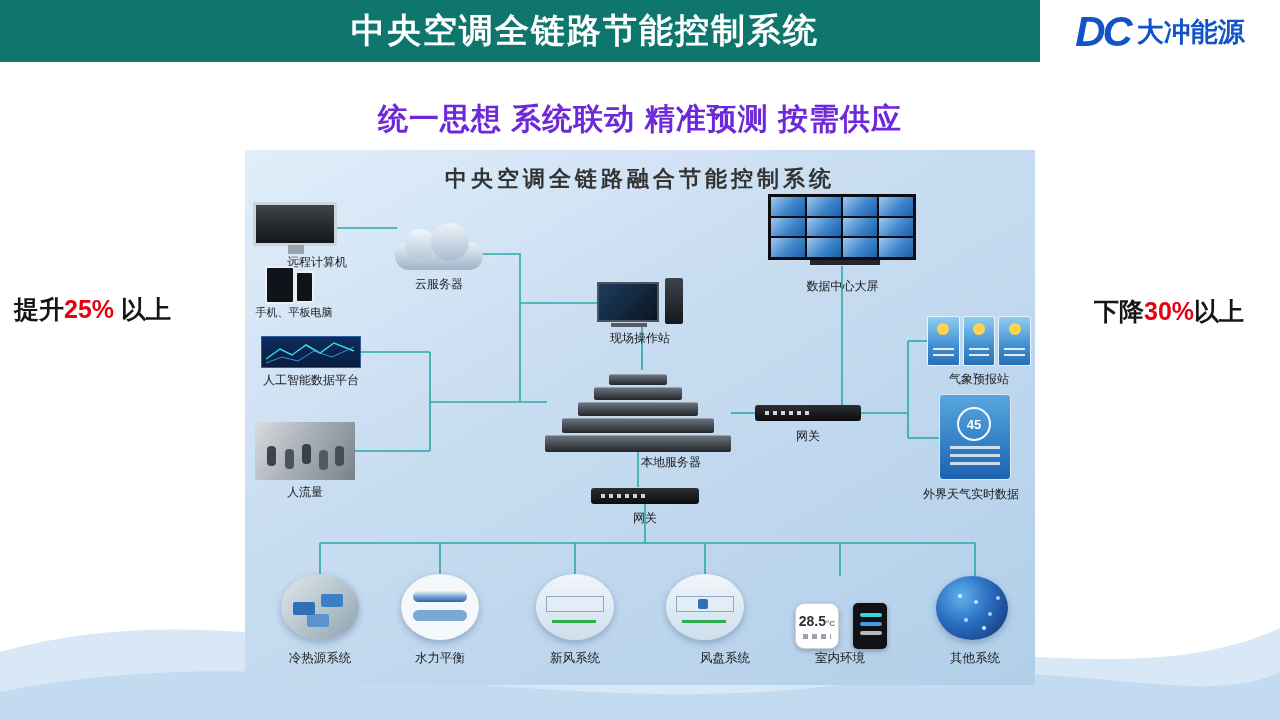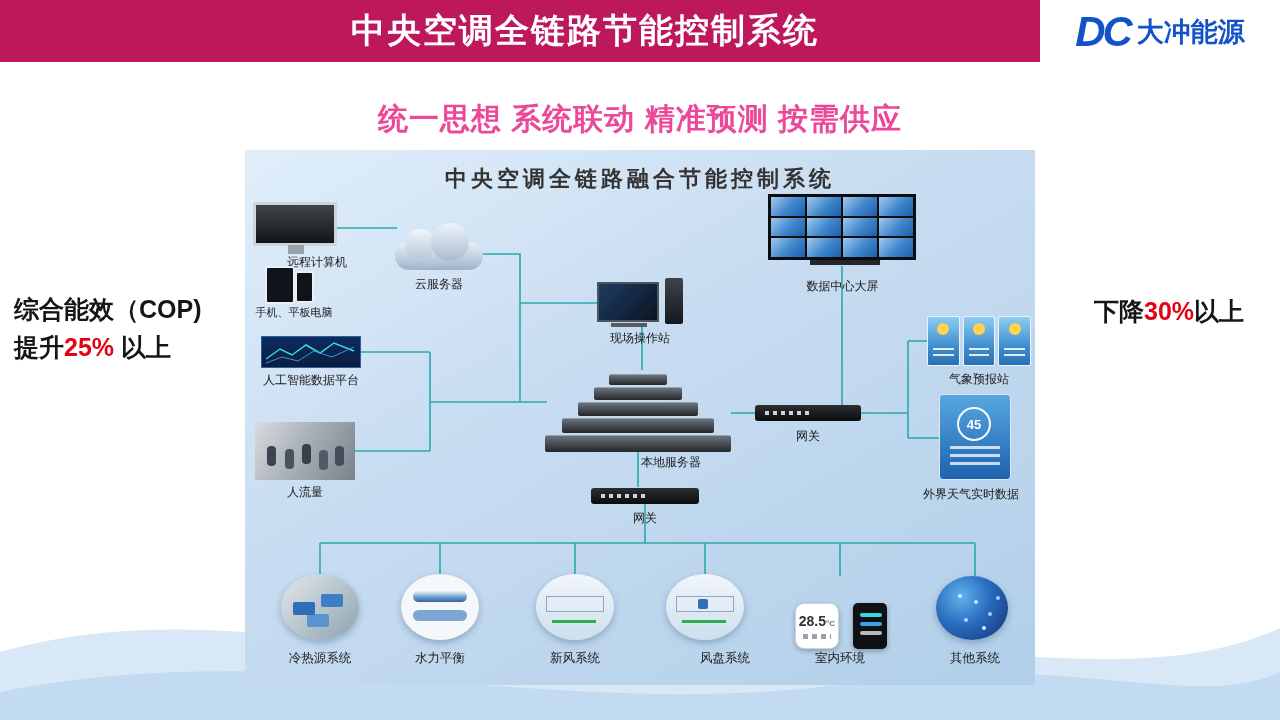--- a/index.html
+++ b/index.html
@@ -1,30 +1,30 @@
 <!DOCTYPE html>
 <html><head>
 <meta charset="utf-8">
 <style>
   html,body{margin:0;padding:0;background:#fff;}
   body{width:1280px;height:720px;font-family:"Liberation Sans","DejaVu Sans",sans-serif;}
   .slide{position:relative;width:1280px;height:720px;background:#fff;overflow:hidden;}
 
   
-  .header{position:absolute;top:0;left:0;width:1280px;height:62px;background:#be185d;
+  .header{position:absolute;top:0;left:0;width:1280px;height:62px;background:#0f766e;
           display:flex;align-items:center;justify-content:center;z-index:3;}
   .header-title{color:#fff;font-size:34px;font-weight:bold;letter-spacing:2px;transform:translateX(-55px);}
   .logo-box{position:absolute;top:0;right:0;width:240px;height:64px;background:#fff;
             display:flex;align-items:center;justify-content:center;z-index:4;}
   .logo-dc{font-size:42px;font-weight:bold;font-style:italic;color:#1353c8;letter-spacing:-3px;}
   .logo-name{font-size:27px;font-weight:bold;color:#1353c8;margin-left:7px;}
 
   
   .subtitle{position:absolute;top:99px;left:245px;width:790px;text-align:center;
-            font-size:30px;font-weight:bold;color:#ec4899;letter-spacing:1px;z-index:2;}
+            font-size:30px;font-weight:bold;color:#6d28d9;letter-spacing:1px;z-index:2;}
   .stat{position:absolute;font-size:25px;font-weight:bold;color:#151515;line-height:38px;z-index:2;}
   .stat-left{left:14px;top:290px;}
   .stat-right{left:1094px;top:292px;}
   .stat .red{color:#e60012;}
 
   
   .waves{position:absolute;left:0;bottom:0;width:1280px;height:180px;z-index:0;}
 
   
   .diagram{position:absolute;left:245px;top:150px;width:790px;height:535px;z-index:1;
@@ -130,21 +130,20 @@
     <div class="header-title">中央空调全链路节能控制系统</div>
   </div>
   <div class="logo-box">
     <span class="logo-dc">DC</span>
     <span class="logo-name">大冲能源</span>
   </div>
 
   <div class="subtitle">统一思想 系统联动 精准预测 按需供应</div>
 
   <div class="stat stat-left">
-    <div>综合能效（COP)</div>
     <div><span>提升</span><span class="red">25%</span><span> 以上</span></div>
   </div>
 
   <div class="stat stat-right">
     <div><span>下降</span><span class="red">30%</span><span>以上</span></div>
   </div>
 
   <svg class="waves" viewBox="0 0 1280 180">
     <path d="M0,180 L0,112 C250,42 480,162 760,122 C980,92 1140,152 1280,88 L1280,180 Z" fill="#cfe2f4" opacity="0.8"></path>
     <path d="M0,180 L0,152 C300,92 560,186 860,142 C1060,112 1200,172 1280,132 L1280,180 Z" fill="#b7d4ee" opacity="0.65"></path>

